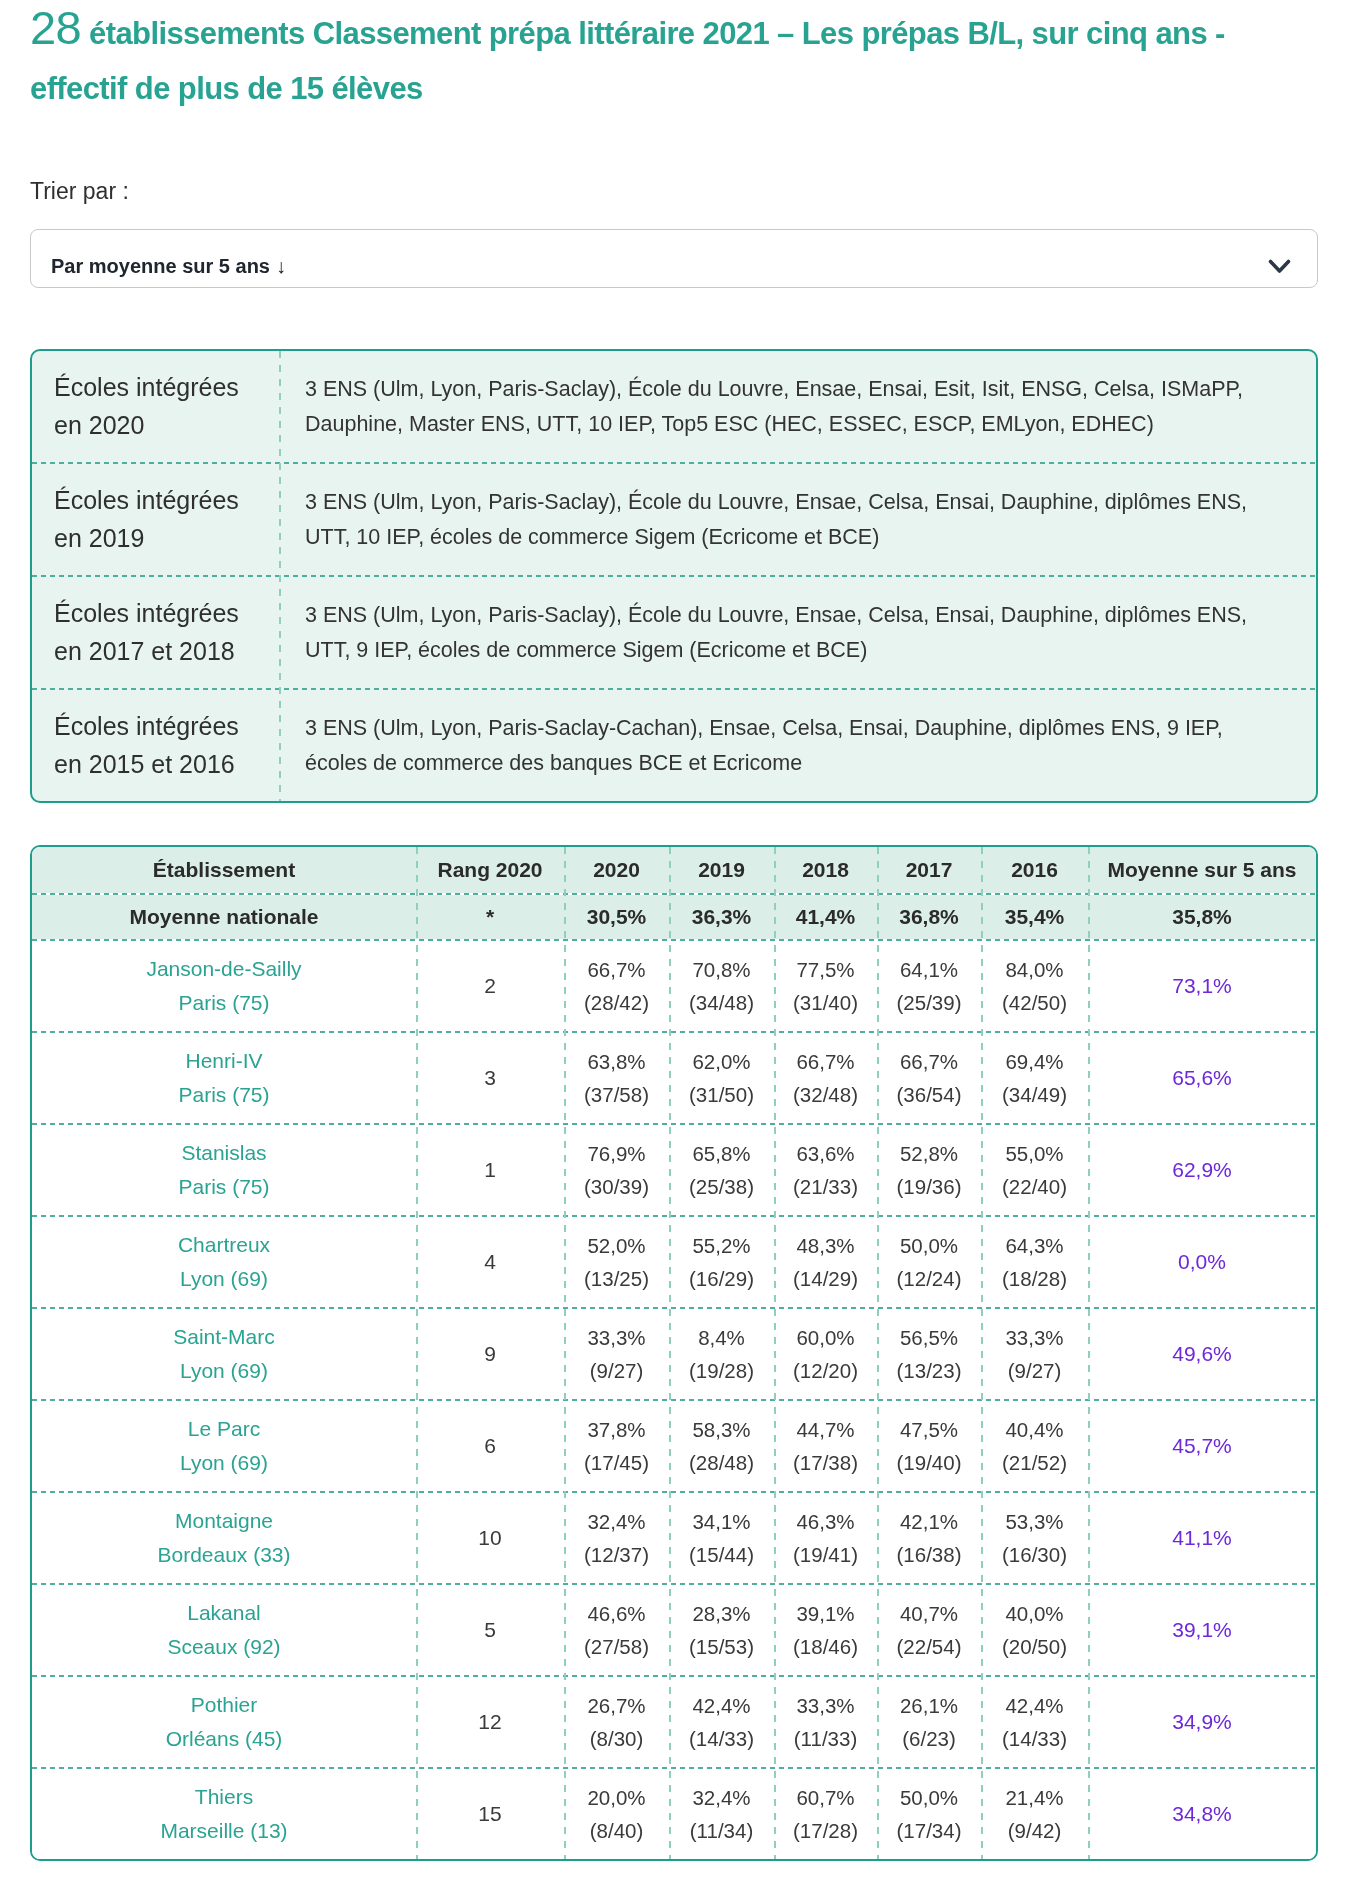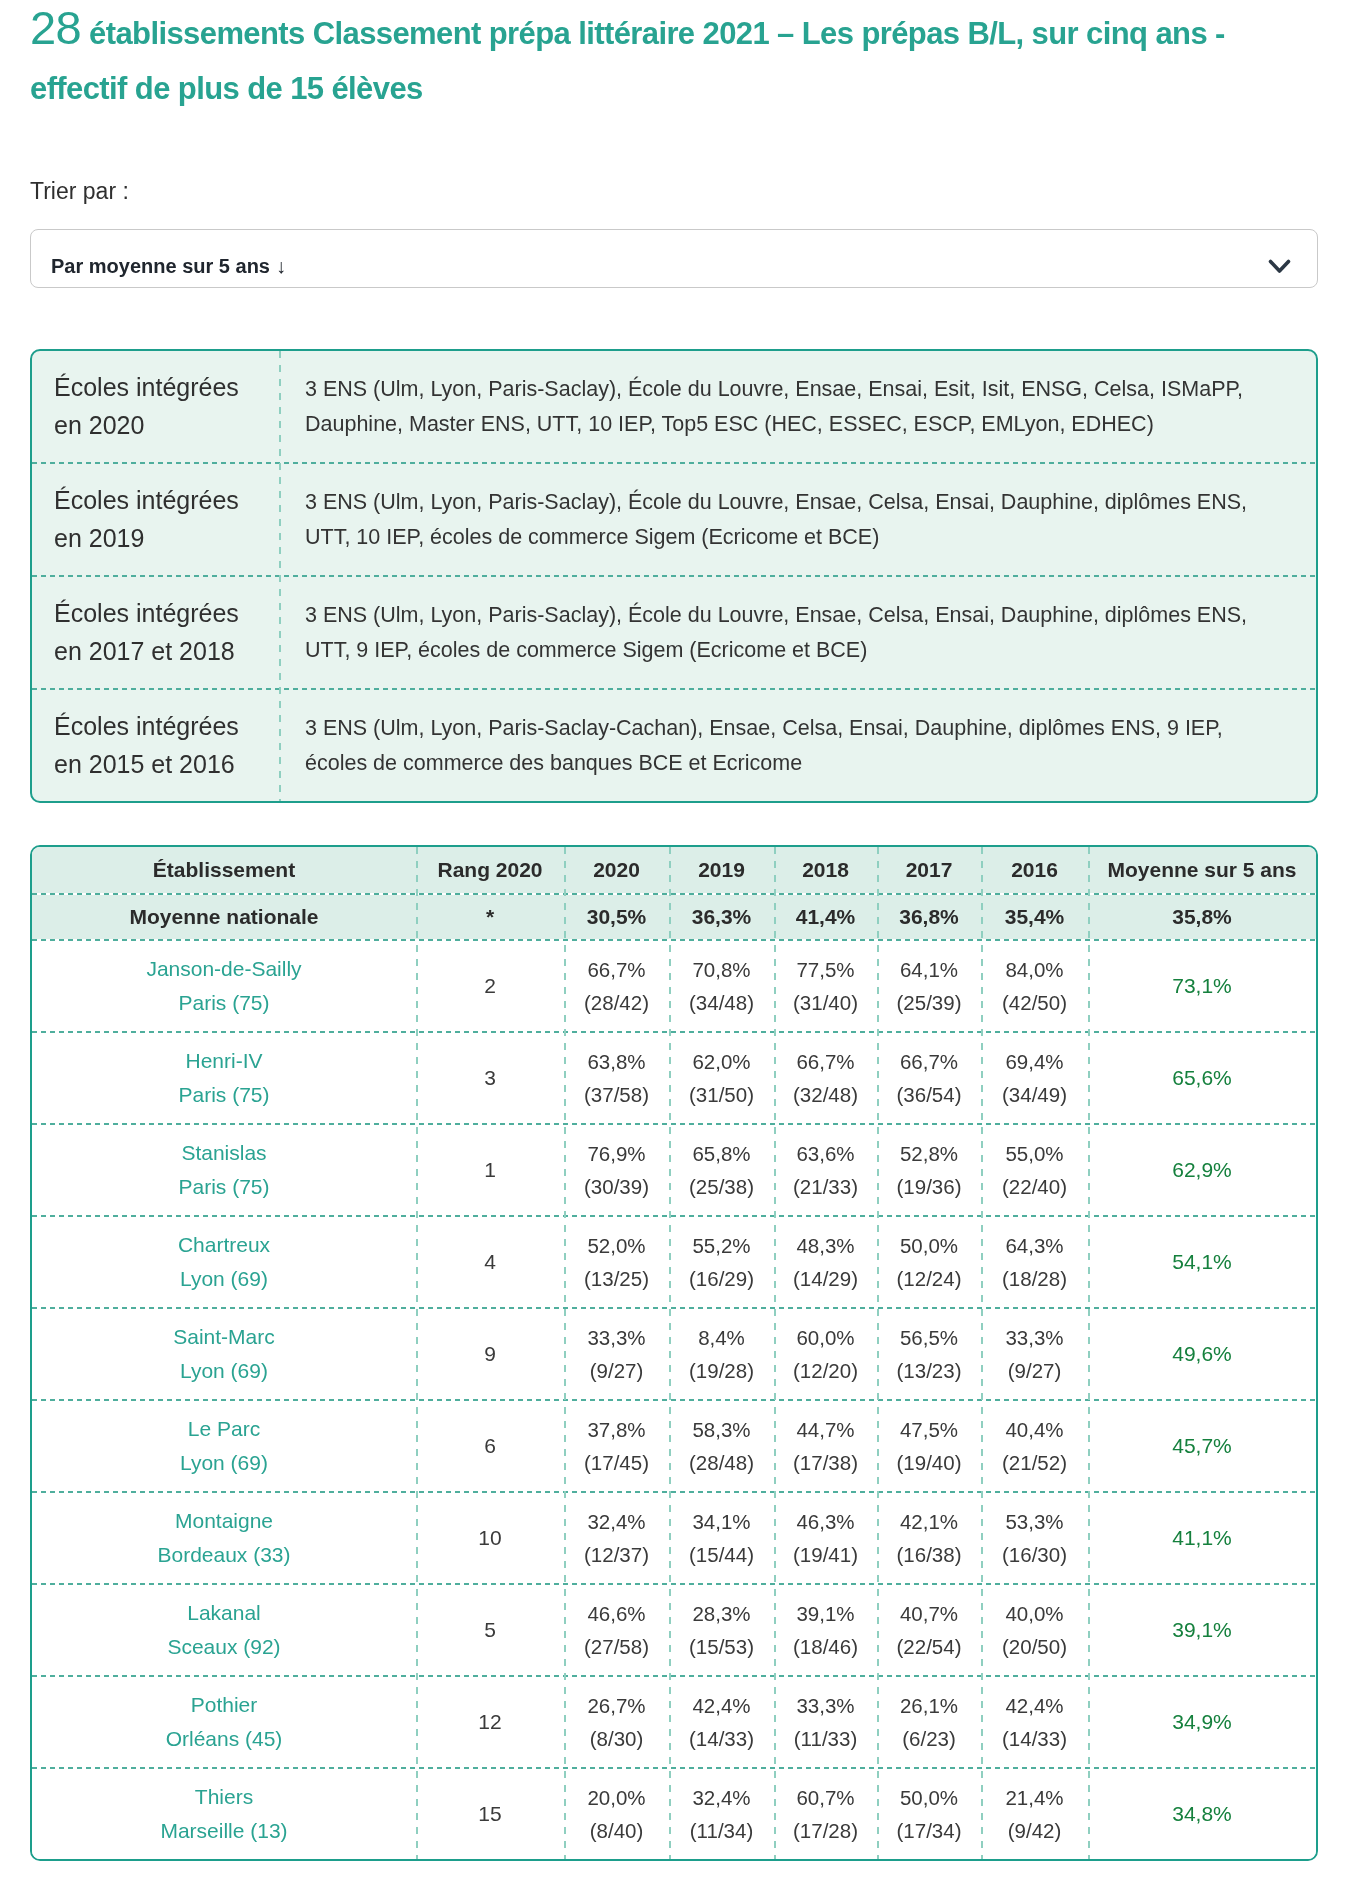--- a/index.html
+++ b/index.html
@@ -114,21 +114,21 @@
   .trow > div { text-align: center; }
   .trow.head { height: 46px; background: #dceee8; }
   .trow.head > div { font-size: 21px; font-weight: 700; color: #2b2b2b; }
   .trow.avg { height: 44px; background: #dceee8; }
   .trow.avg > div { font-size: 21px; font-weight: 700; color: #2b2b2b; }
   .trow.data { height: 90px; background: #ffffff; }
 
   .school { font-size: 21px; line-height: 34px; color: #2aa392; cursor: pointer; }
   .rank { font-size: 21px; color: #3a3a3a; }
   .ycell { font-size: 20.5px; line-height: 33px; color: #3a3a3a; }
-  .avgcell { font-size: 21px; color: #15803d; }
+  .avgcell { font-size: 21px; color: #6d28d9; }
 </style>
 </head>
 <body>
 
 <div class="page">
 
   <h1 class="page-title"><span class="count">28</span><span>établissements Classement prépa littéraire 2021 – Les prépas B/L, sur cinq ans - effectif de plus de 15 élèves</span></h1>
 
   <div class="sort-label">Trier par :</div>
 
@@ -314,21 +314,21 @@
             <div>(14/29)</div>
           </div>
     <div class="ycell">
             <div>50,0%</div>
             <div>(12/24)</div>
           </div>
     <div class="ycell">
             <div>64,3%</div>
             <div>(18/28)</div>
           </div>
-    <div class="avgcell">54,1%</div>
+    <div class="avgcell">0,0%</div>
   </div>
 
   <div class="hsep"></div>
   <div class="trow data">
     <div class="school">
       <div>Saint-Marc</div>
       <div>Lyon (69)</div>
     </div>
     <div class="rank">9</div>
     <div class="ycell">

